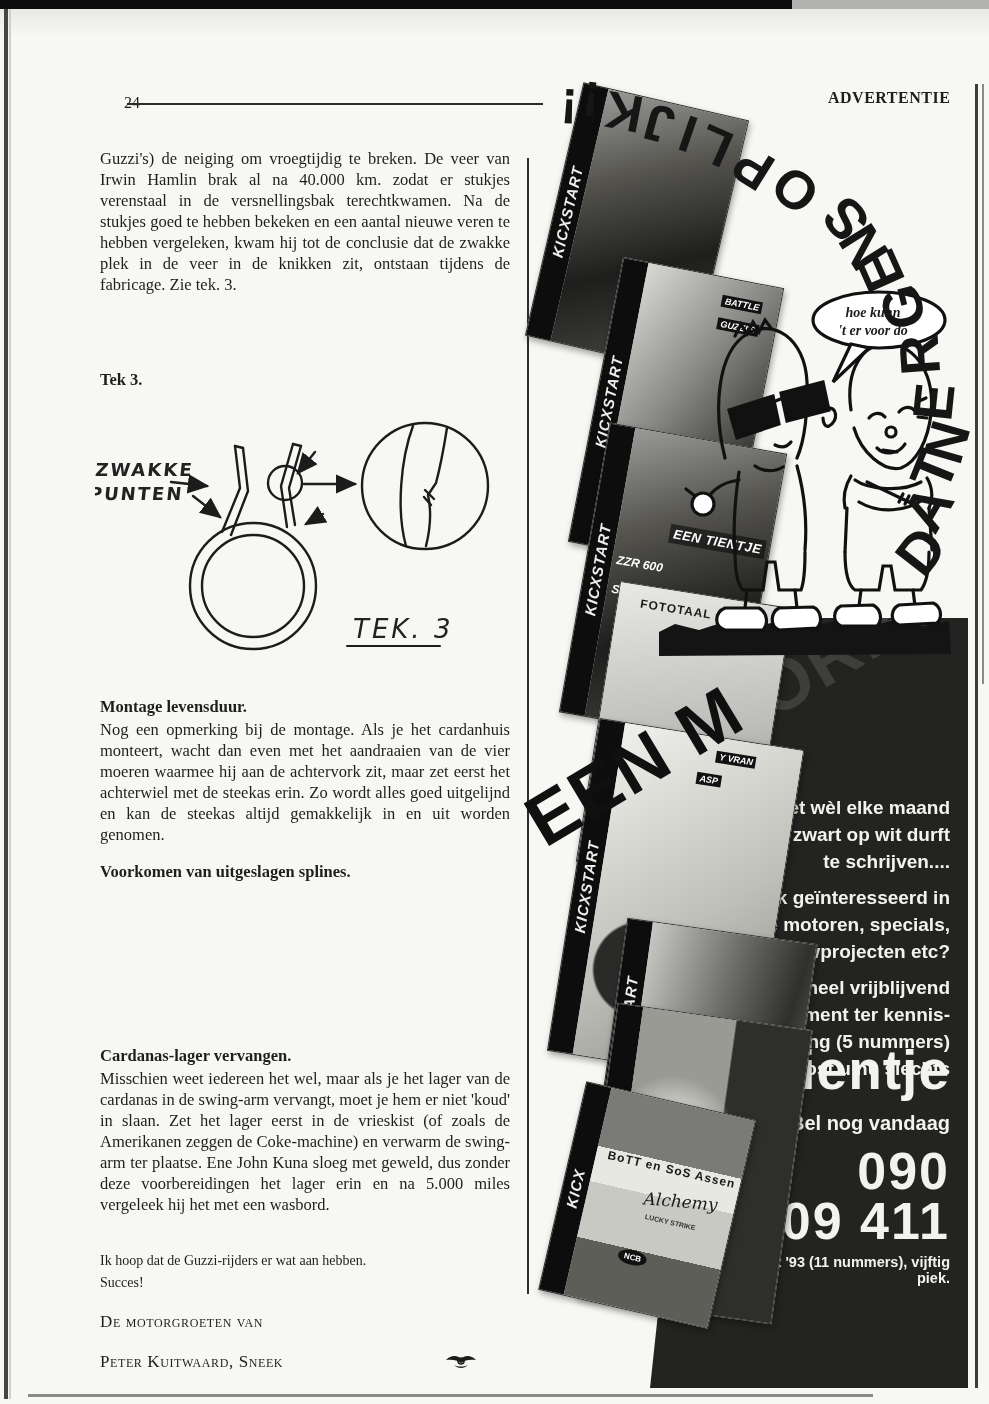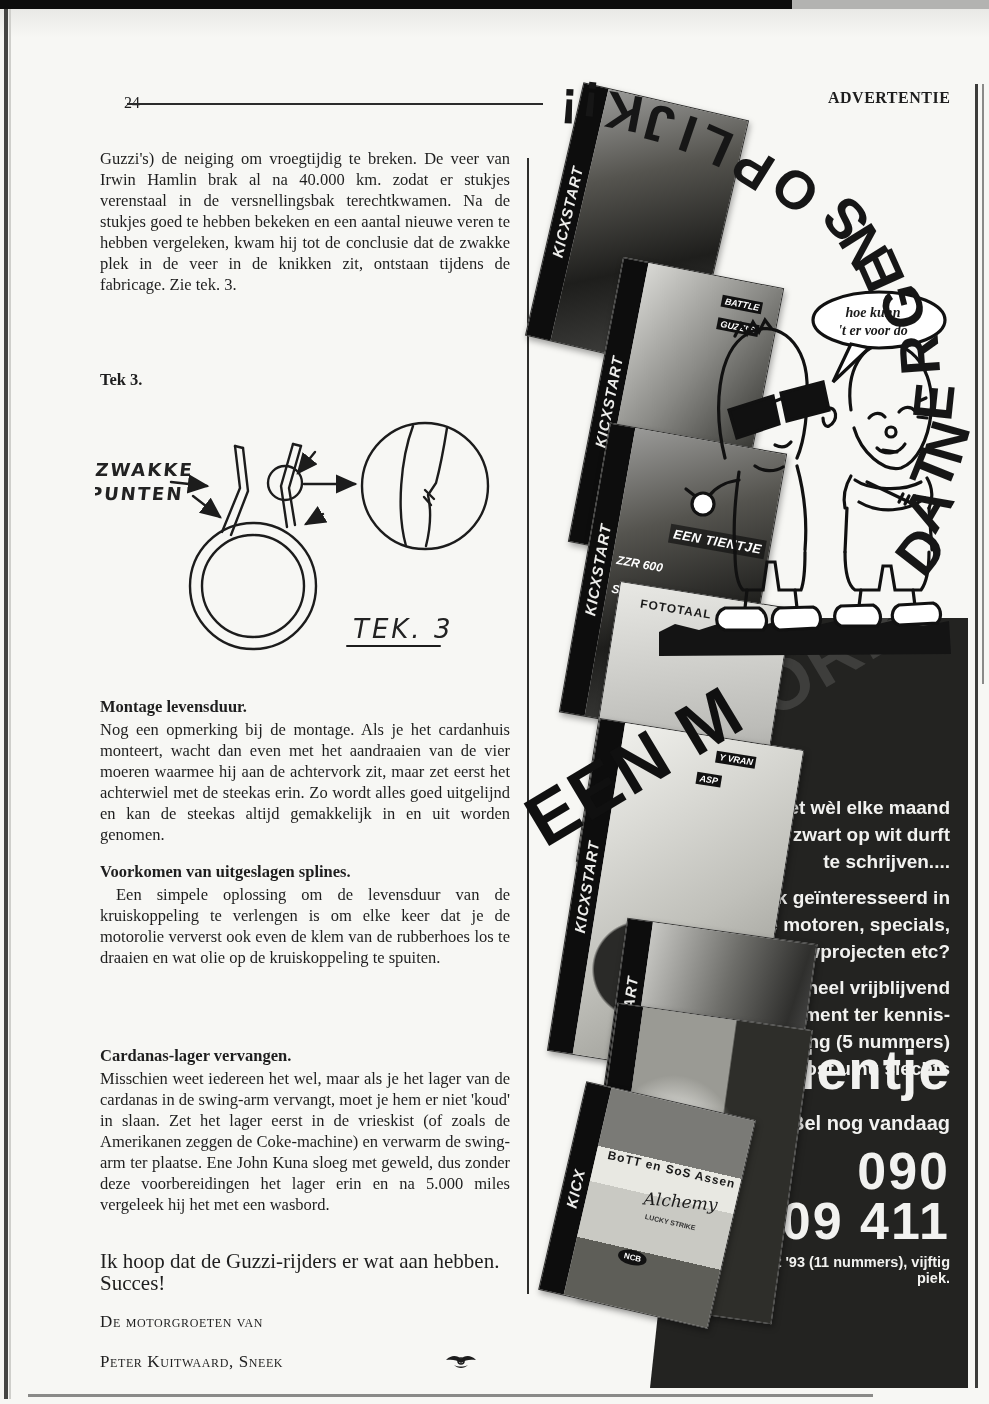--- a/index.html
+++ b/index.html
@@ -22,21 +22,21 @@
   .page-num{left:101px;top:94px;font-weight:normal;font-size:16px;margin-left:23px;}
   .head-rule{left:127px;top:103px;width:416px;height:2px;background:#2b2b2b;}
   .advert-label{left:828px;top:89px;font-weight:bold;font-size:16px;letter-spacing:.5px;}
   .divider{left:527px;top:158px;width:2px;height:1136px;background:#2e2e2c;}
 
   
   .col{left:100px;width:410px;font-size:16.5px;line-height:21px;text-align:justify;}
   .col p{margin:0;}
   .col p.ind{text-indent:16px;}
   .h-bold{left:100px;font-weight:bold;font-size:16.5px;}
-  .closing{left:100px;font-size:21px;line-height:22px;}
+  .closing{left:100px;font-size:14px;line-height:22px;}
   .smallcaps{left:100px;font-variant:small-caps;font-size:17px;letter-spacing:.6px;}
   .pre{white-space:pre-line;}
 
   
   .fig-svg{left:95px;top:398px;}
   .fig-hand{font-family:"DejaVu Sans",sans-serif;}
 
   
   .panel{left:650px;top:618px;width:318px;height:770px;background:#232321;
     clip-path:polygon(26% 0,100% 0,100% 100%,0 100%);overflow:hidden;z-index:2;}
@@ -156,21 +156,20 @@
   </g>
 </svg>
 
 <div class="abs h-bold" style="top:697px">Montage levensduur.</div>
 <div class="abs col" style="top:719px">
   <p>Nog een opmerking bij de montage. Als je het cardanhuis monteert, wacht dan even met het aandraaien van de vier moeren waarmee hij aan de achtervork zit, maar zet eerst het achterwiel met de steekas erin. Zo wordt alles goed uitgelijnd en kan de steekas altijd gemakkelijk in en uit worden genomen.</p>
 </div>
 
 <div class="abs h-bold" style="top:862px">Voorkomen van uitgeslagen splines.</div>
 <div class="abs col" style="top:884px">
-  <p class="ind">Een simpele oplossing om de levensduur van de kruiskoppeling te verlengen is om elke keer dat je de motorolie ververst ook even de klem van de rubberhoes los te draaien en wat olie op de kruiskoppeling te spuiten.</p>
 </div>
 
 <div class="abs h-bold" style="top:1046px">Cardanas-lager vervangen.</div>
 <div class="abs col" style="top:1068px">
   <p>Misschien weet iedereen het wel, maar als je het lager van de cardanas in de swing-arm vervangt, moet je hem er niet 'koud' in slaan. Zet het lager eerst in de vrieskist (of zoals de Amerikanen zeggen de Coke-machine) en verwarm de swing-arm ter plaatse. Ene John Kuna sloeg met geweld, dus zonder deze voorbereidingen het lager erin en na 5.000 miles vergeleek hij het met een wasbord.</p>
 </div>
 
 <div class="abs closing pre" style="top:1250px">Ik hoop dat de Guzzi-rijders er wat aan hebben.
 Succes!</div>
 <div class="abs smallcaps" style="top:1312px">De motorgroeten van</div>

